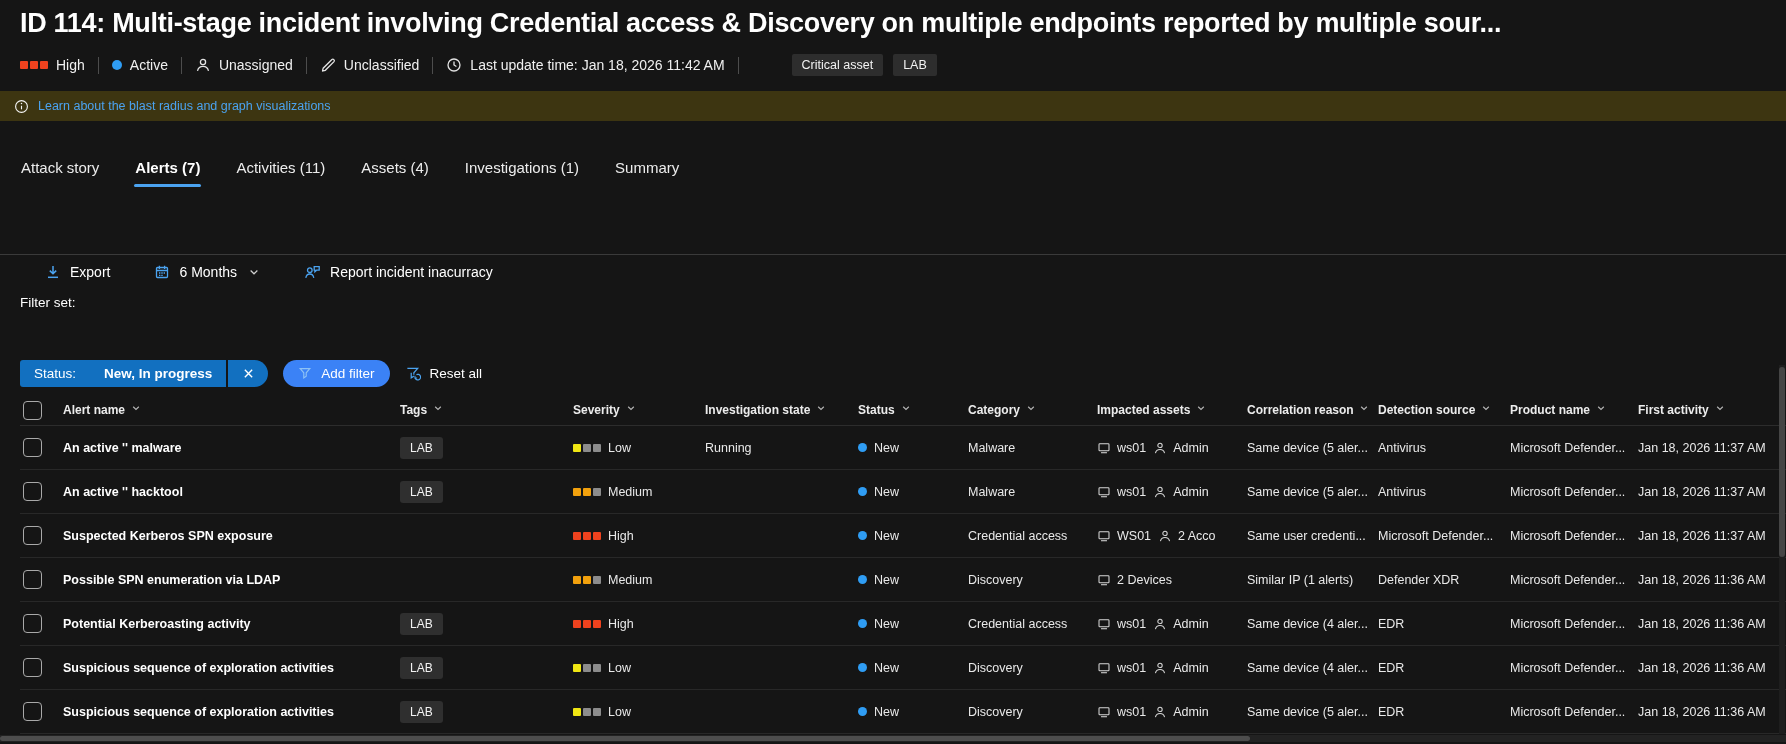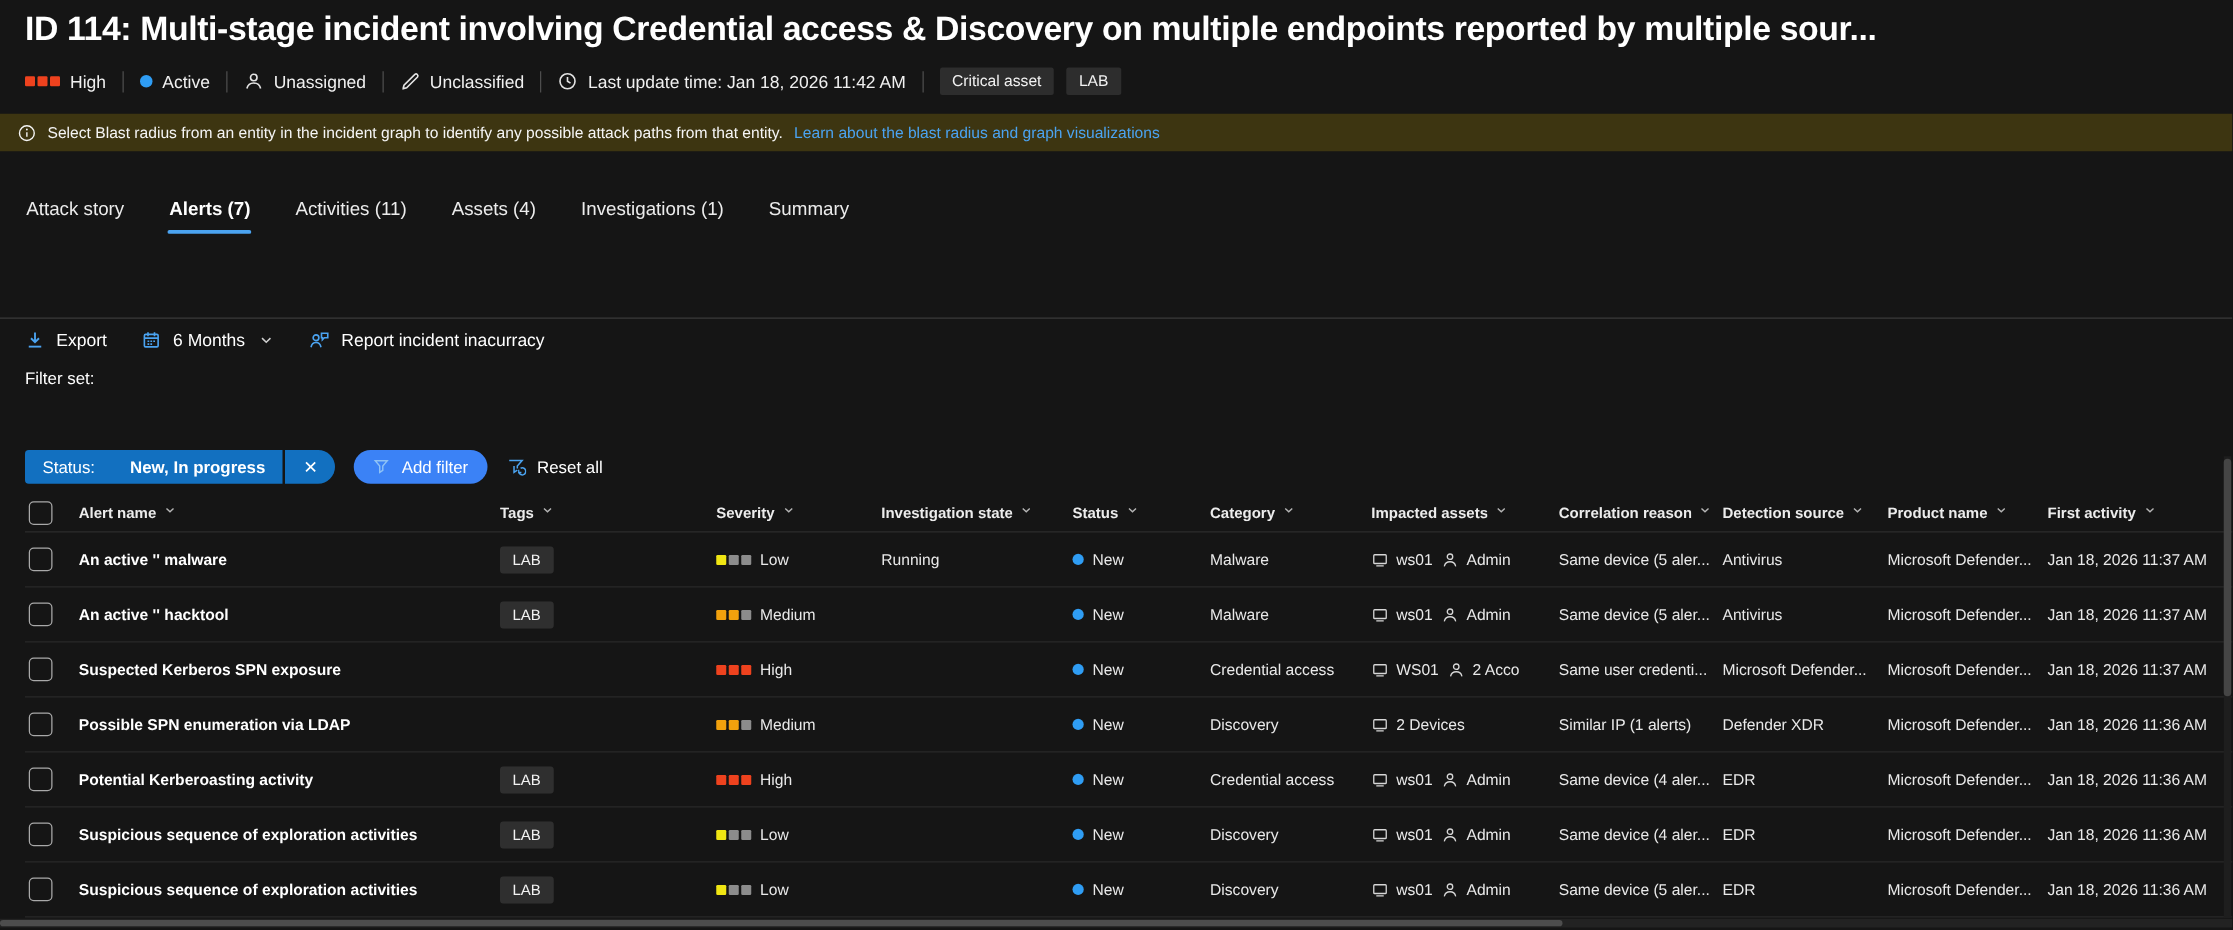--- a/index.html
+++ b/index.html
@@ -16,40 +16,40 @@
     margin:8px 20px 0; font-size:27px; font-weight:bold; letter-spacing:-0.3px;
     white-space:nowrap; overflow:hidden;
   }
   .meta-row { display:flex; align-items:center; gap:13px; margin:15px 20px 0; height:22px; font-size:14px; }
   .meta-item { display:flex; align-items:center; gap:8px; white-space:nowrap; color:#f0f0f0; }
   .meta-sep { width:1px; height:17px; background:#4d4d4d; }
   .sev-squares { display:flex; gap:2px; }
   .sev-sq { width:8px; height:8px; border-radius:1px; background:var(--severity-neutral); }
   .status-dot { width:10px; height:10px; border-radius:50%; background:var(--status-dot); }
   .meta-icon { color:#e3e3e3; }
-  .badge { background:#2d2d2d; color:#f2f2f2; font-size:12.5px; padding:4px 10px; border-radius:2px; white-space:nowrap; }
+  .badge { background:#2d2d2d; color:#f2f2f2; font-size:12.5px; padding:4px 10px; border-radius:2px; white-space:nowrap;margin-left:40px; }
   .badge + .badge { margin-left:-3px; }
 
   
   .banner {
     margin-top:15px; height:30px; background:var(--banner-bg);
     display:flex; align-items:center; gap:9px; padding:0 14px; font-size:12.5px; color:#f5f5f5;
   }
   .banner a { color:var(--link); text-decoration:none;text-align:right; }
 
   
   .tabs { display:flex; gap:34px; margin:34px 20px 0; align-items:flex-end; }
   .tab { font-size:15px; color:#ececec; padding:4px 1px 11px; position:relative; cursor:pointer; white-space:nowrap; background:none; border:none; font-family:inherit; }
   .tab.active { font-weight:bold; color:#fff; }
   .tab.active::after { content:""; position:absolute; left:0; right:0; bottom:0; height:3px; border-radius:2px; background:var(--accent); }
 
   .divider { height:1px; background:#3a3a3a; margin-top:67px; }
 
   
-  .toolbar { display:flex; align-items:flex-end; gap:28px; padding:9px 20px; }
+  .toolbar { display:flex; align-items:flex-end; gap:44px; padding:9px 20px;margin-left:25px; }
   .tb-btn { display:flex; align-items:center; gap:9px; background:none; border:none; color:#fff; font-size:14px; font-family:inherit; cursor:pointer; }
   .tb-icon { color:var(--accent); }
   .tb-chev { color:#cfcfcf; margin-left:2px; }
 
   
   .filter-label { margin:6px 20px 6px; font-size:13.5px; color:#fff; }
   .filter-row { display:flex; align-items:center; gap:15px; padding:0 20px; height:30px;margin-top:48px; }
   .pill-group { display:flex; align-items:stretch; gap:2px; }
   .pill-main { background:var(--pill-blue); color:#fff; font-size:13.5px; padding:6px 14px; border-radius:3px 0 0 3px; display:flex; gap:5px; align-items:center; white-space:nowrap; }
   .pill-val { font-weight:bold;padding-left:23px; }
@@ -130,21 +130,20 @@
   <span class="badge">Critical asset</span>
   <span class="badge">LAB</span>
 </div>
 
 <div class="banner">
   <svg width="15" height="15" viewBox="0 0 16 16" fill="none" stroke="#f5f5f5" stroke-width="1.2">
       <circle cx="8" cy="8" r="6.3"></circle>
       <path d="M8 7.2v3.8"></path>
       <circle cx="8" cy="4.9" r="0.8" fill="#f5f5f5" stroke="none"></circle>
     </svg>
-  <span>Select Blast radius from an entity in the incident graph to identify any possible attack paths from that entity.</span>
   <a href="#">Learn about the blast radius and graph visualizations</a>
 </div>
 
 <div class="tabs" id="tabs">
     <button class="tab"><span>Attack story</span></button>
     <button class="tab active"><span>Alerts (7)</span></button>
     <button class="tab"><span>Activities (11)</span></button>
     <button class="tab"><span>Assets (4)</span></button>
     <button class="tab"><span>Investigations (1)</span></button>
     <button class="tab"><span>Summary</span></button>

